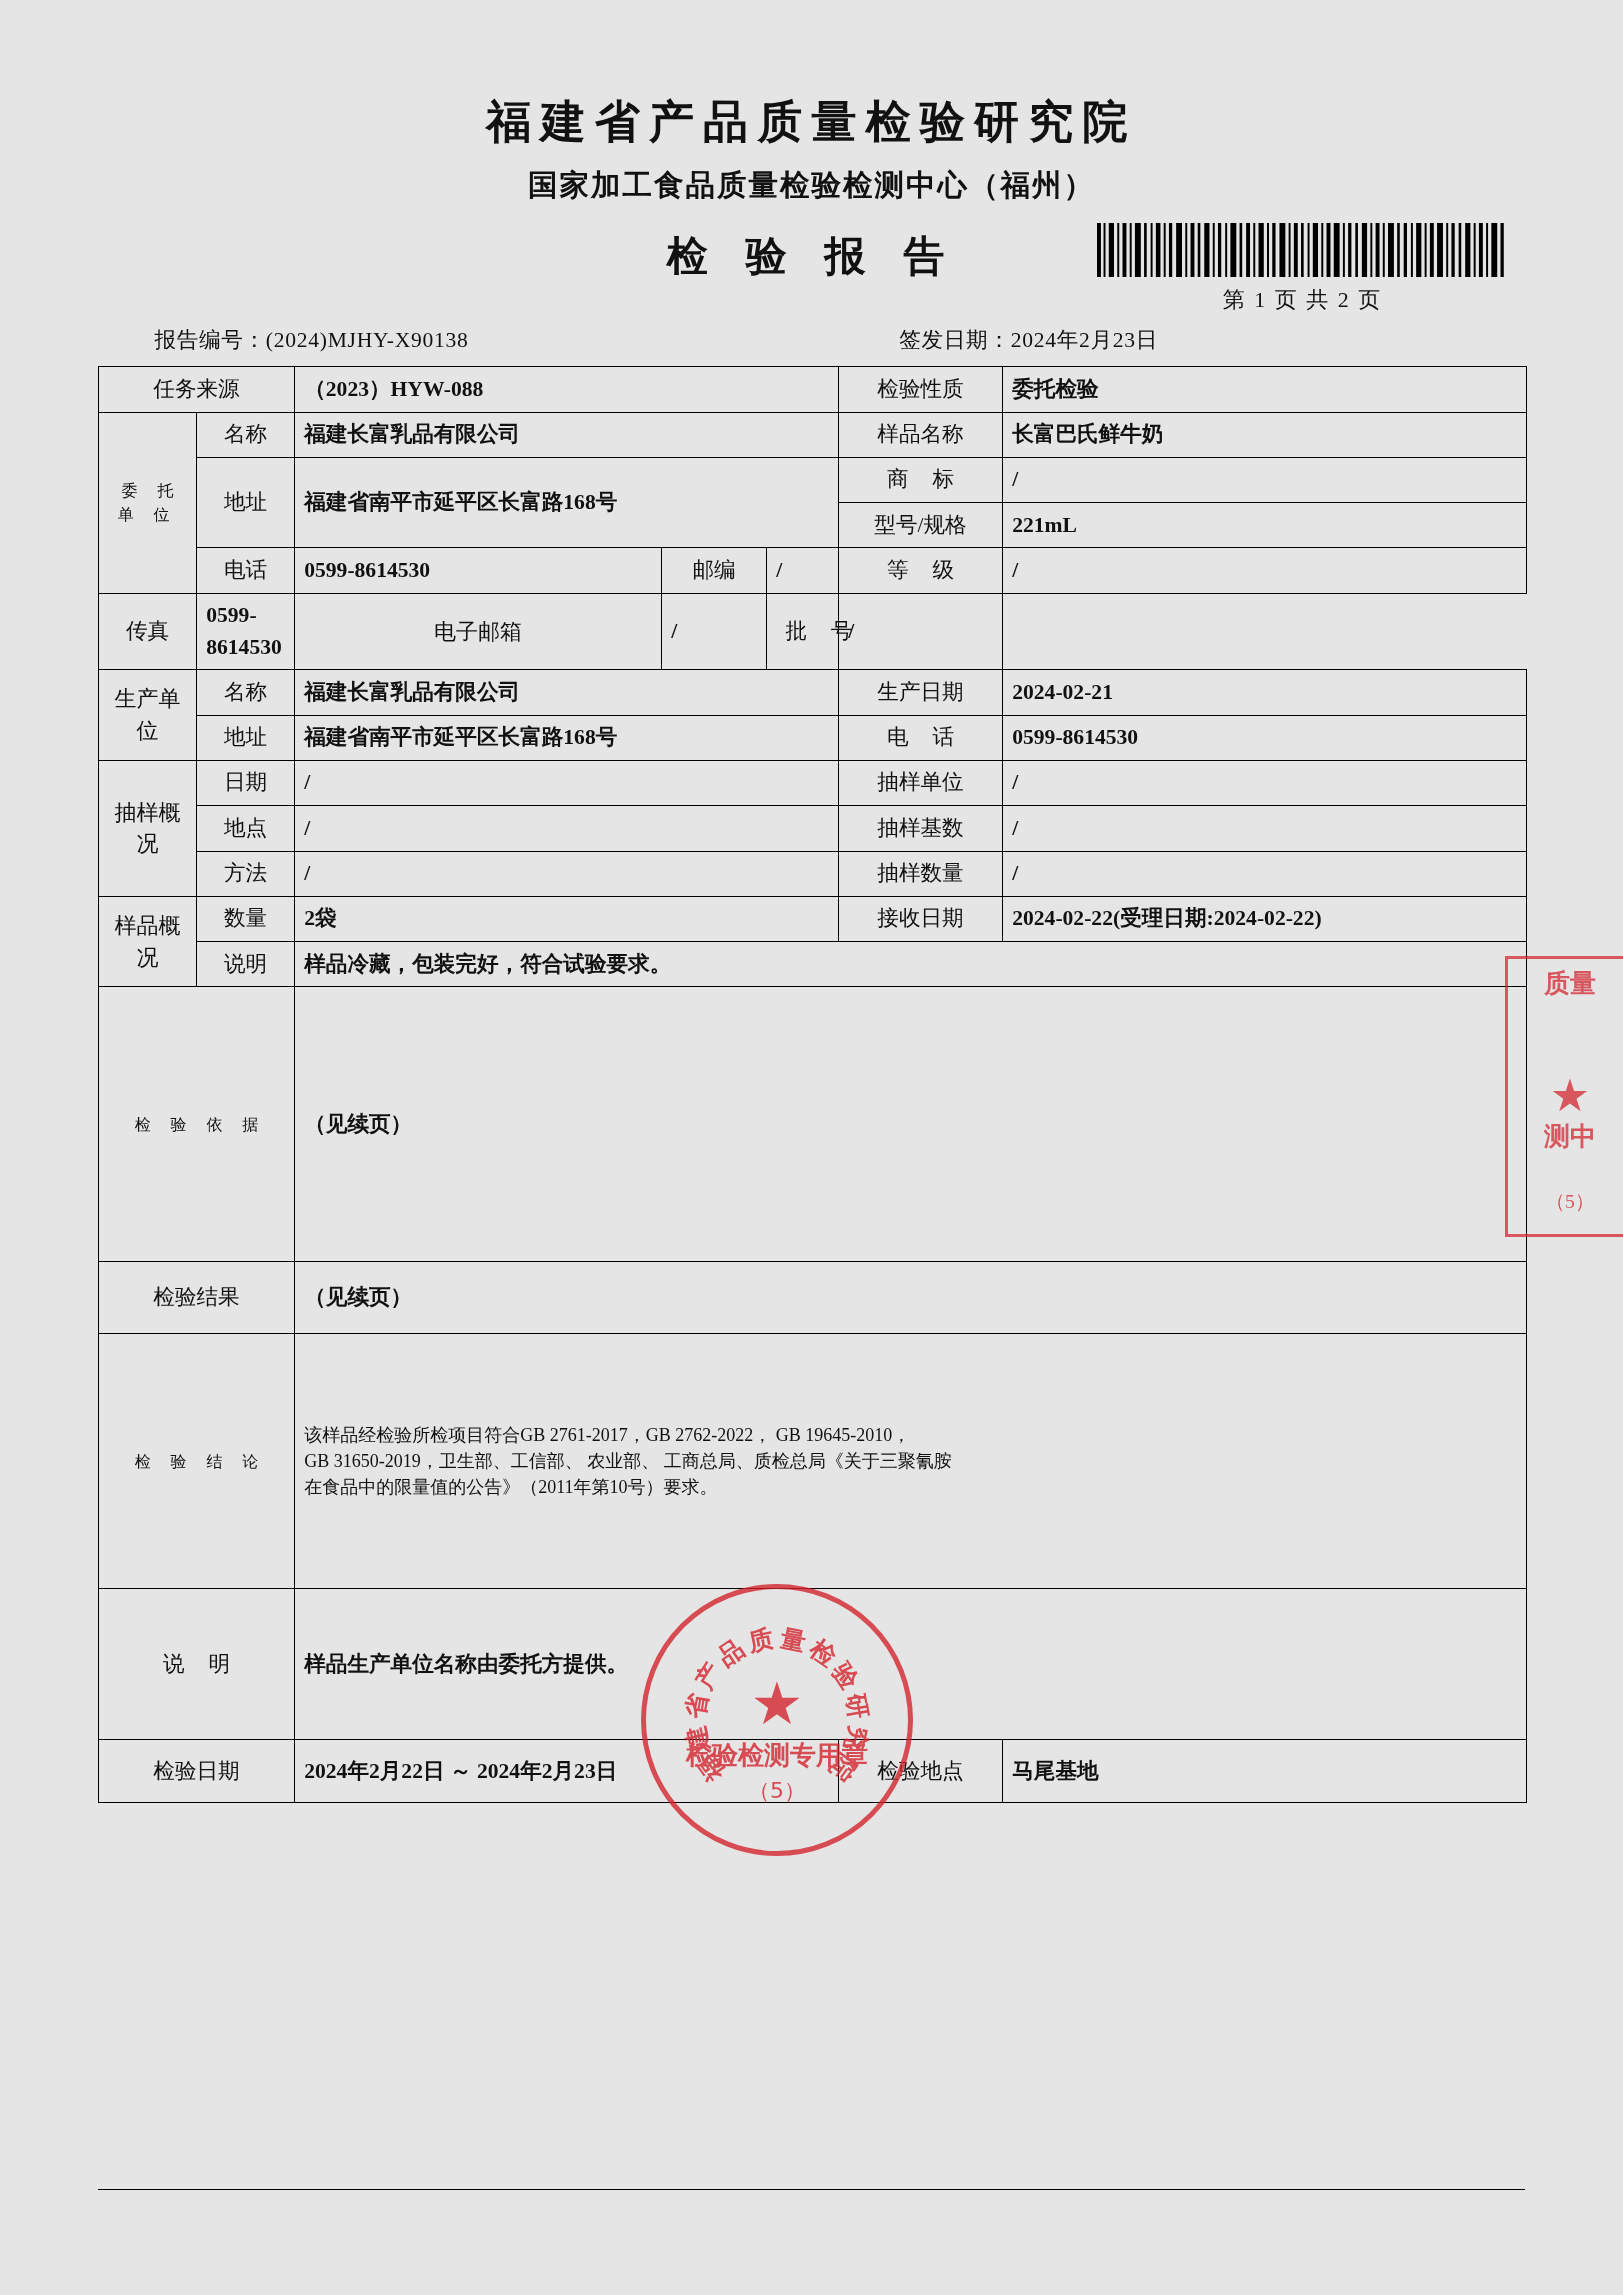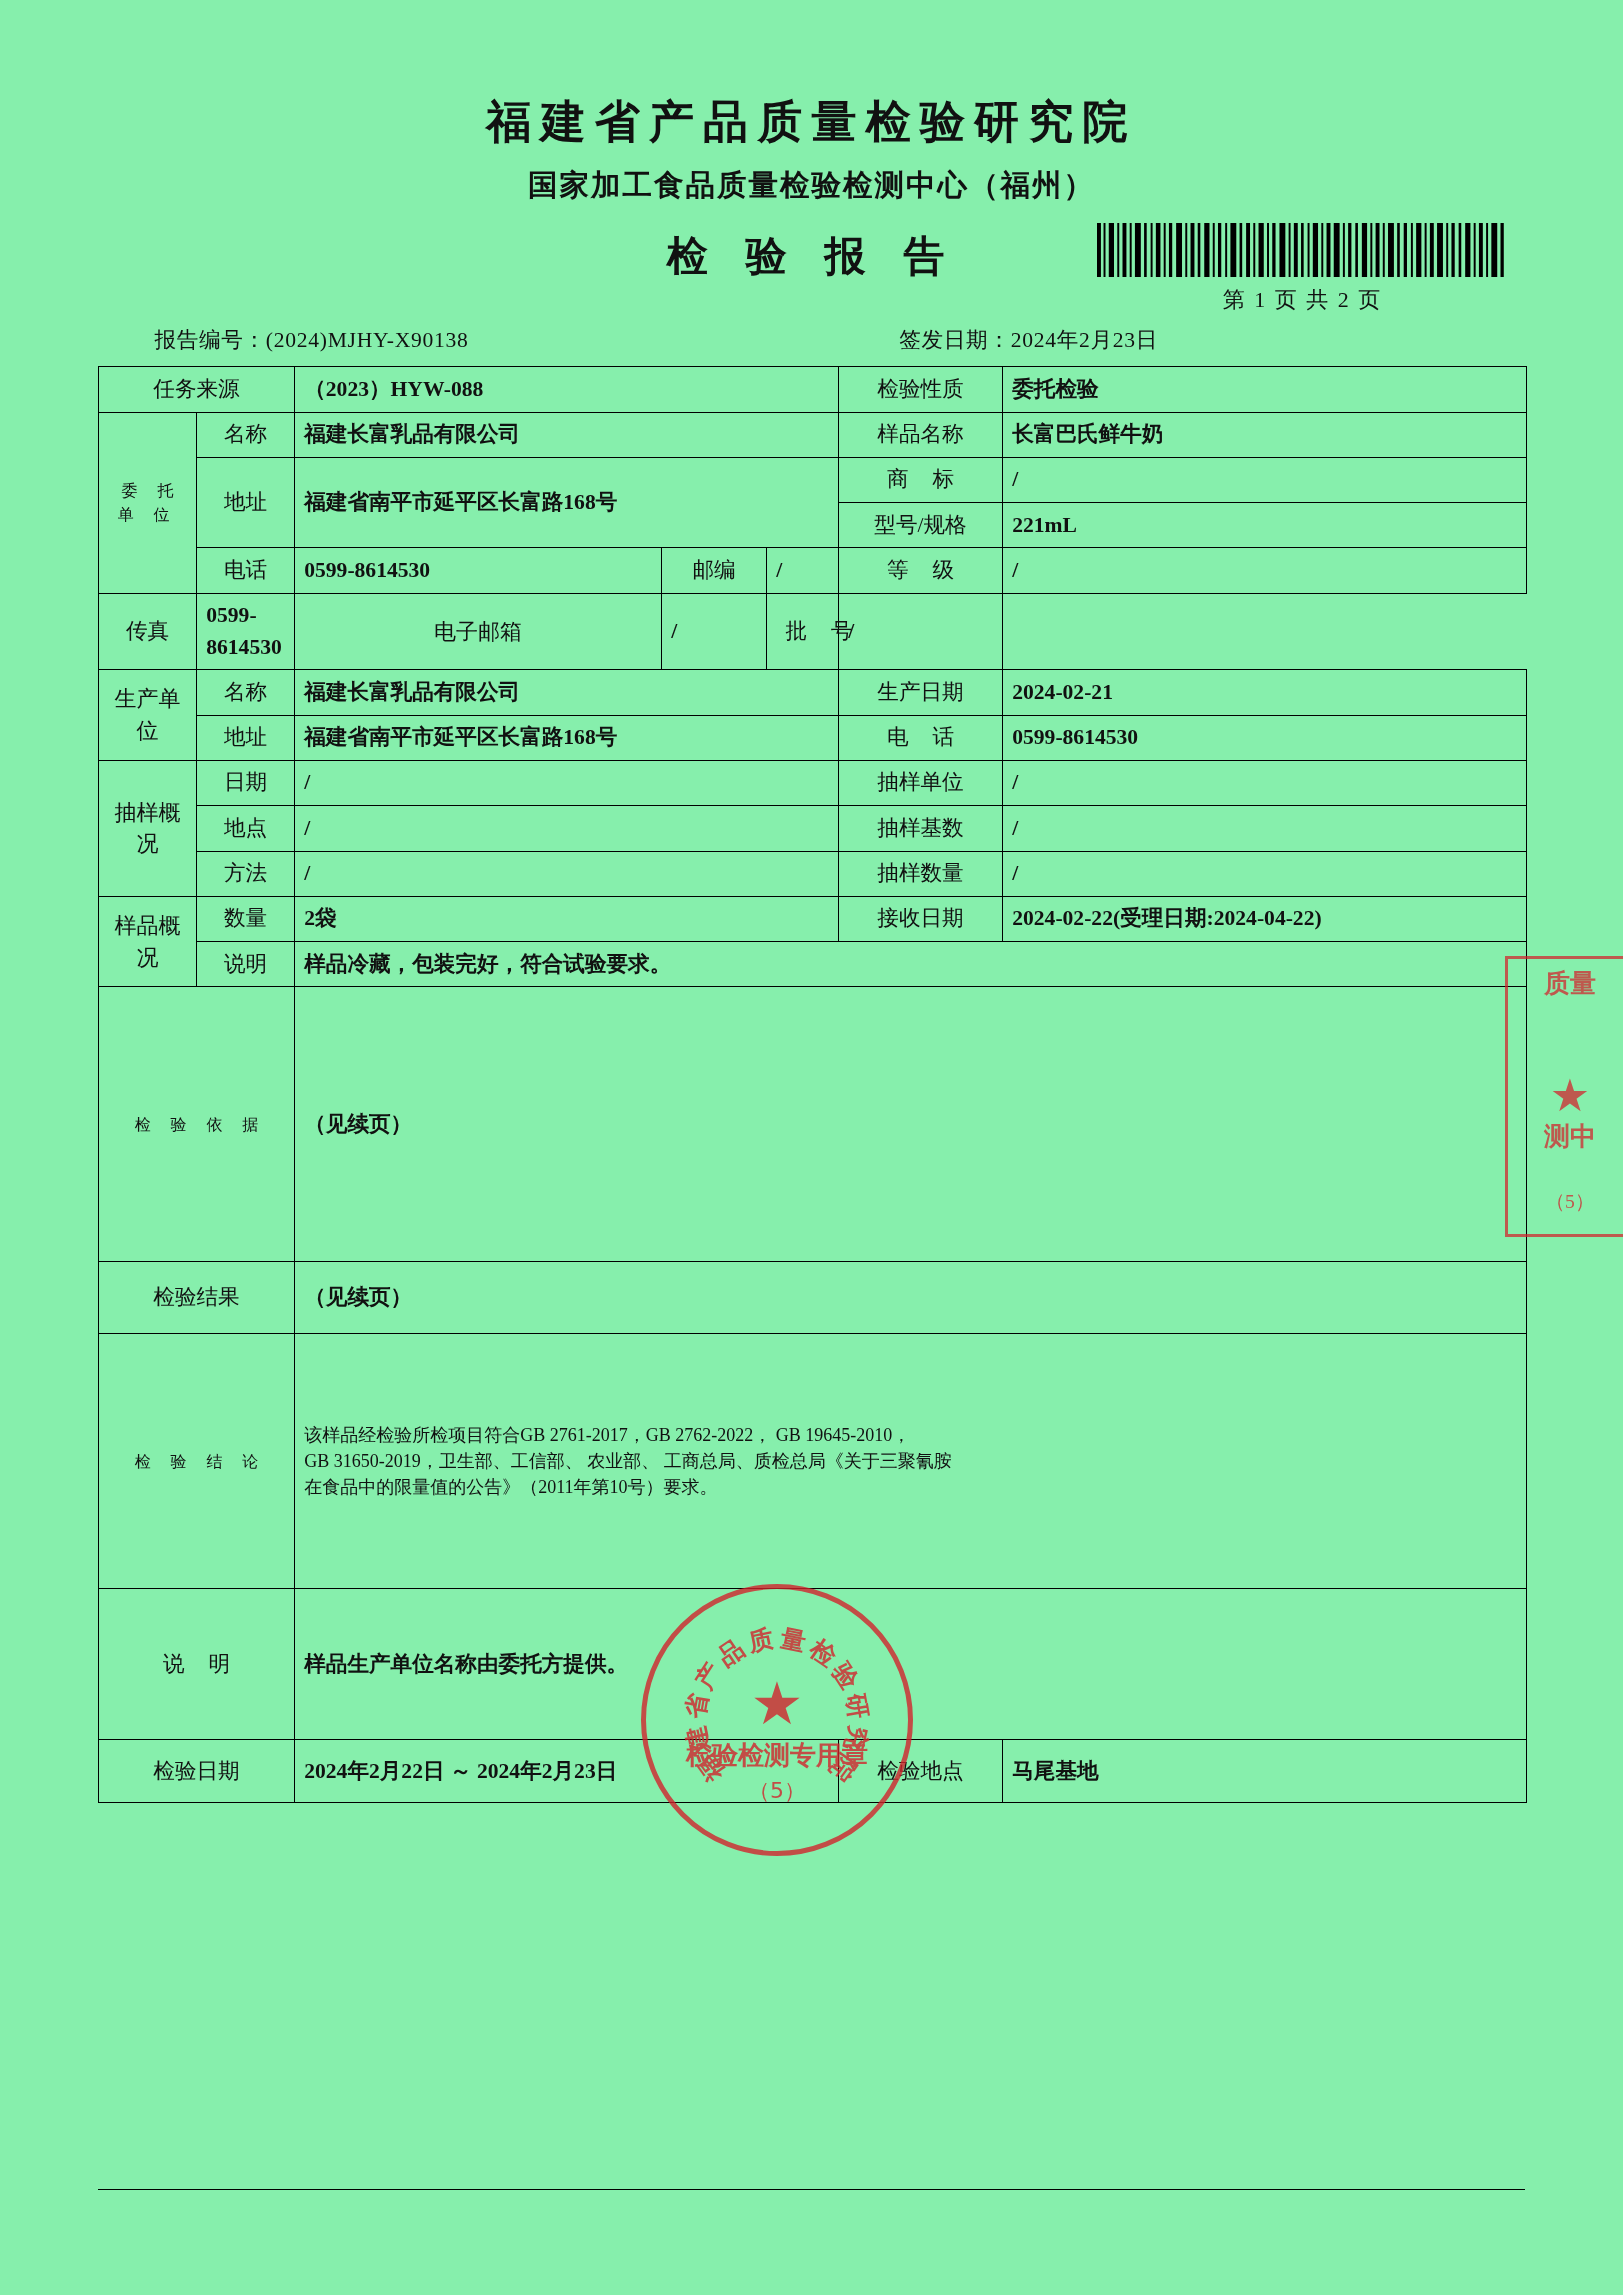--- a/index.html
+++ b/index.html
@@ -8,21 +8,21 @@
     background: #ffffff;
   }
   body {
     font-family: "Liberation Serif", "DejaVu Serif", serif;
     color: #111111;
   }
   .page {
     position: relative;
     width: 1623px;
     height: 2295px;
-    background: #86efac;
+    background: #e5e5e5;
     box-sizing: border-box;
     padding: 0;
     overflow: hidden;
   }
   .inner {
     position: absolute;
     left: 98px;
     top: 92px;
     width: 1427px;
   }
@@ -462,21 +462,21 @@
         <td class="val" colspan="3">/</td>
         <td class="lbl">抽样数量</td>
         <td class="val">/</td>
       </tr>
 
       <tr>
         <td class="vlabel2" rowspan="2">样品概况</td>
         <td class="lbl">数量</td>
         <td class="val" colspan="3">2袋</td>
         <td class="lbl">接收日期</td>
-        <td class="val">2024-02-22(受理日期:2024-04-22)</td>
+        <td class="val">2024-02-22(受理日期:2024-02-22)</td>
       </tr>
       <tr>
         <td class="lbl">说明</td>
         <td class="val" colspan="5">样品冷藏，包装完好，符合试验要求。</td>
       </tr>
 
       <tr style="height:275px">
         <td class="tall-label" colspan="2">检 验 依 据</td>
         <td class="val" colspan="5" style="vertical-align:middle">（见续页）</td>
       </tr>

